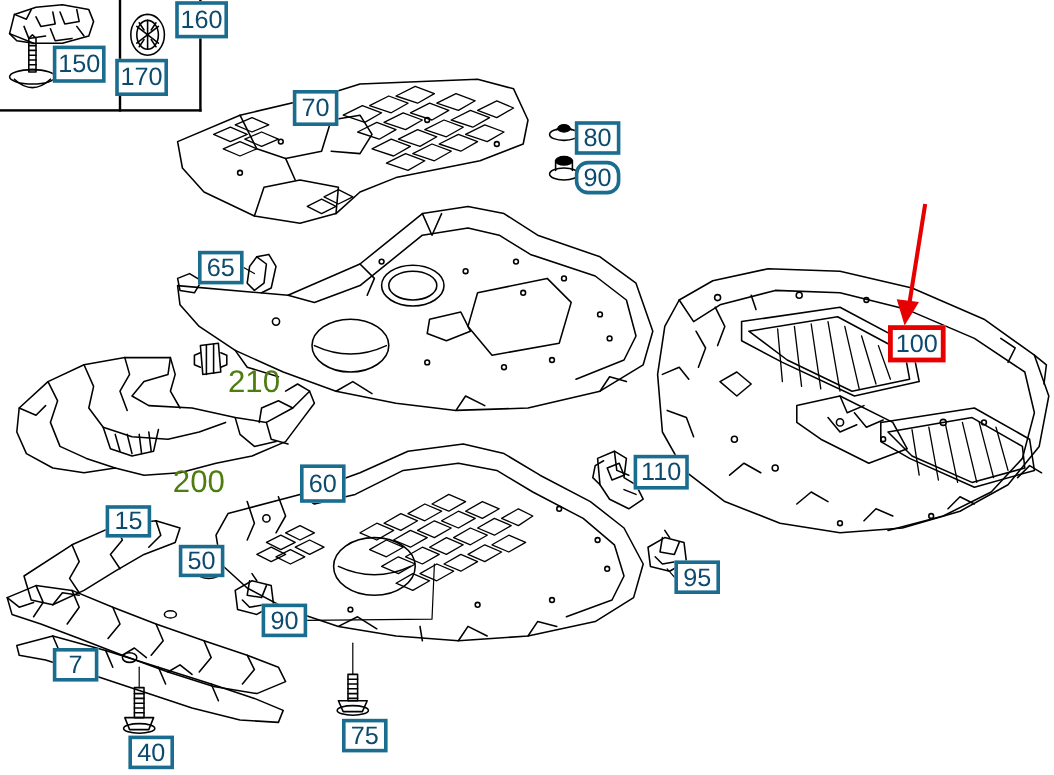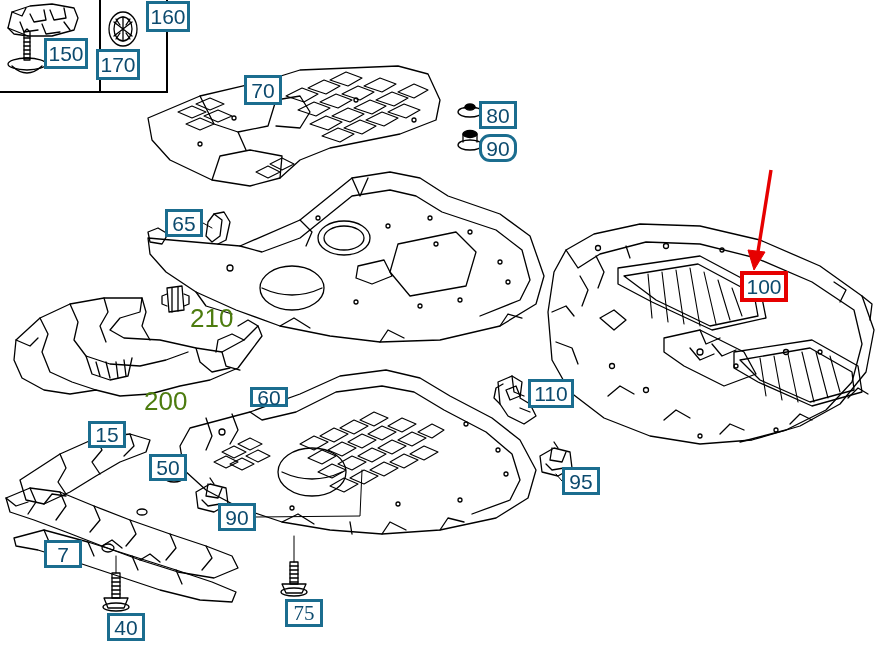--- a/index.html
+++ b/index.html
@@ -384,35 +384,35 @@
   <div class="callout" style="left:244px;top:57px;width:38px;height:30px;margin-top:18px;">70</div>
 
   <div class="callout" style="left:479px;top:101px;width:38px;height:28px;">80</div>
 
   <div class="callout" style="left:479px;top:134px;width:38px;height:28px;border-radius:11px;">90</div>
 
   <div class="callout" style="left:165px;top:209px;width:38px;height:28px;">65</div>
 
   <div class="callout highlight" style="left:740px;top:271px;width:48px;height:31px;">100</div>
 
-  <div class="callout" style="left:250px;top:387px;width:38px;height:20px;">60</div>
+  <div class="callout" style="left:250px;top:387px;width:38px;height:32px;">60</div>
 
   <div class="callout" style="left:528px;top:379px;width:46px;height:29px;text-align:center;">110</div>
 
   <div class="callout" style="left:88px;top:421px;width:38px;height:27px;">15</div>
 
   <div class="callout" style="left:149px;top:454px;width:38px;height:27px;text-align:center;">50</div>
 
   <div class="callout" style="left:562px;top:467px;width:38px;height:28px;">95</div>
 
   <div class="callout" style="left:218px;top:503px;width:38px;height:28px;">90</div>
 
   <div class="callout" style="left:44px;top:540px;width:38px;height:28px;">7</div>
 
-  <div class="callout" style="left:285px;top:599px;width:38px;height:28px;font-family:Liberation Serif, serif;">75</div>
+  <div class="callout" style="left:285px;top:599px;width:38px;height:28px;">75</div>
 
   <div class="callout" style="left:107px;top:613px;width:38px;height:28px;">40</div>
 
   <div class="plainlabel" style="left:190px;top:303px;">210</div>
 
   <div class="plainlabel" style="left:144px;top:386px;">200</div>
 
 </div>
 
 </body></html>

